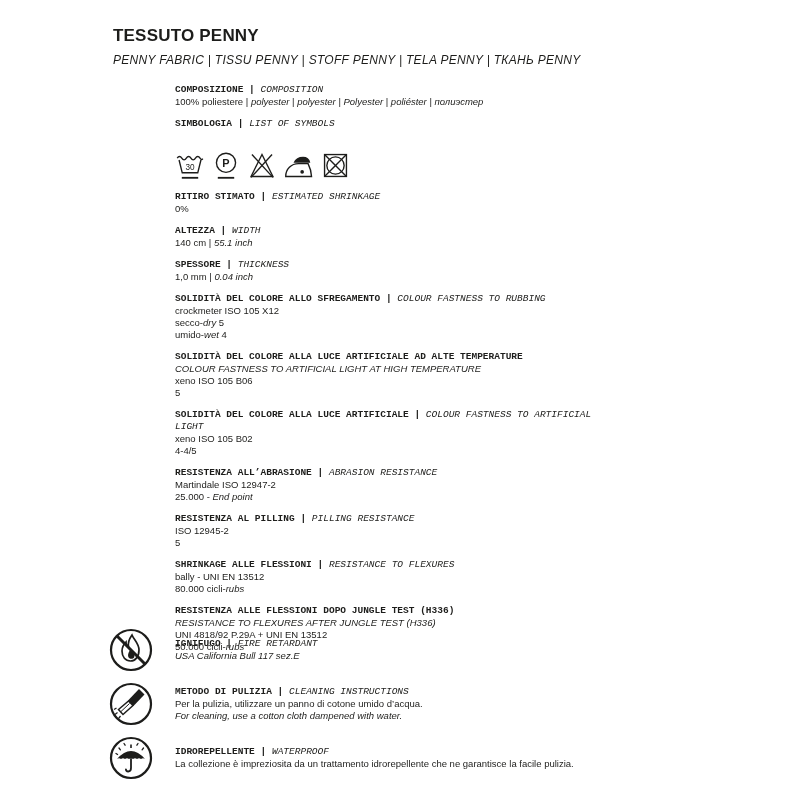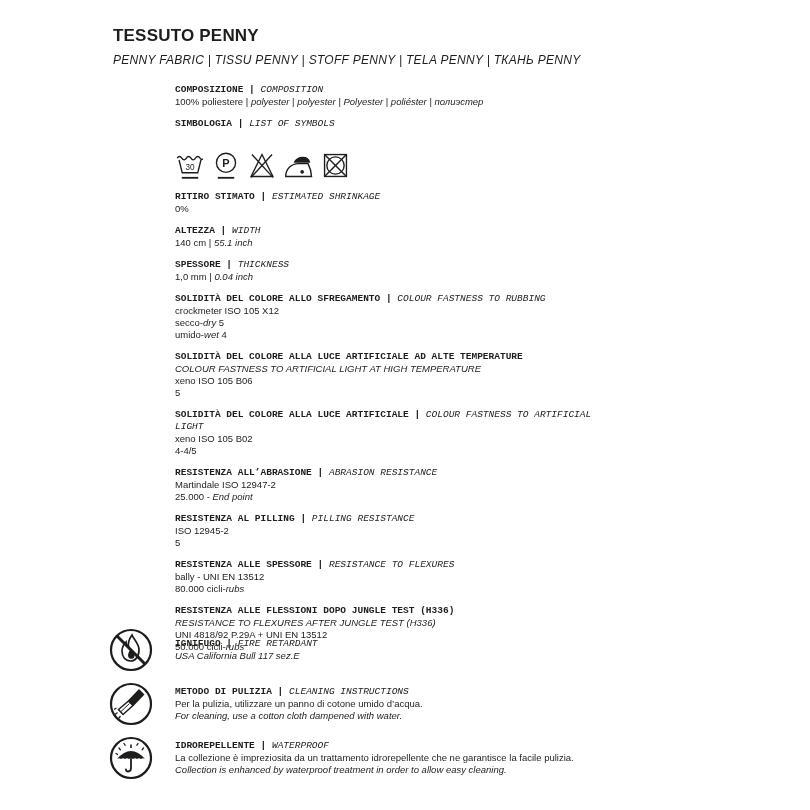--- a/index.html
+++ b/index.html
@@ -108,21 +108,21 @@
         <div class="sec-head"><span>RESISTENZA ALL’ABRASIONE</span><span> | </span><span class="lbl-en">ABRASION RESISTANCE</span></div>
         <div class="line"><span>Martindale ISO 12947-2</span></div>
         <div class="line"><span>25.000 - </span><span class="it">End point</span></div>
       </div>
       <div class="section">
         <div class="sec-head"><span>RESISTENZA AL PILLING</span><span> | </span><span class="lbl-en">PILLING RESISTANCE</span></div>
         <div class="line"><span>ISO 12945-2</span></div>
         <div class="line"><span>5</span></div>
       </div>
       <div class="section">
-        <div class="sec-head"><span>RESISTENZA ALLE SPESSORE</span><span> | </span><span class="lbl-en">RESISTANCE TO FLEXURES</span></div>
+        <div class="sec-head"><span>SHRINKAGE ALLE FLESSIONI</span><span> | </span><span class="lbl-en">RESISTANCE TO FLEXURES</span></div>
         <div class="line"><span>bally - UNI EN 13512</span></div>
         <div class="line"><span>80.000 cicli-</span><span class="it">rubs</span></div>
       </div>
       <div class="section">
         <div class="sec-head"><span>RESISTENZA ALLE FLESSIONI DOPO JUNGLE TEST (H336)</span></div>
         <div class="stacked-en">RESISTANCE TO FLEXURES AFTER JUNGLE TEST (H336)</div>
         <div class="line"><span>UNI 4818/92 P.29A + UNI EN 13512</span></div>
         <div class="line"><span>50.000 cicli-</span><span class="it">rubs</span></div>
       </div>
     </div>
@@ -164,18 +164,17 @@
       <path class="st" stroke-width="1.8" stroke-linecap="round" d="M23 24 L23 33 Q23 36.5 20.2 36.5 Q17.9 36.5 17.9 34.3"></path>
       <path class="st" stroke-width="1.3" stroke-linecap="round" d="M11 13 l1.4 1.8"></path>
       <path class="st" stroke-width="1.3" stroke-linecap="round" d="M16 8.5 l1.1 1.7"></path>
       <path class="st" stroke-width="1.3" stroke-linecap="round" d="M30 8.5 l-1.1 1.7"></path>
       <path class="st" stroke-width="1.3" stroke-linecap="round" d="M35.5 13 l-1.4 1.8"></path>
       <path class="st" stroke-width="1.3" stroke-linecap="round" d="M8 18.5 l1.6 1"></path>
     </svg></div>
         <div class="txt">
           <div class="sec-head"><span>IDROREPELLENTE</span><span> | </span><span class="lbl-en">WATERPROOF</span></div>
           <div class="line"><span>La collezione è impreziosita da un trattamento idrorepellente che ne garantisce la facile pulizia.</span></div>
-          <div class="line"><span class="it">Collection is enhanced by waterproof treatment in order to allow easy cleaning.</span></div>
         </div>
       </div>
     </div>
 
 </div>
 
 </body></html>

